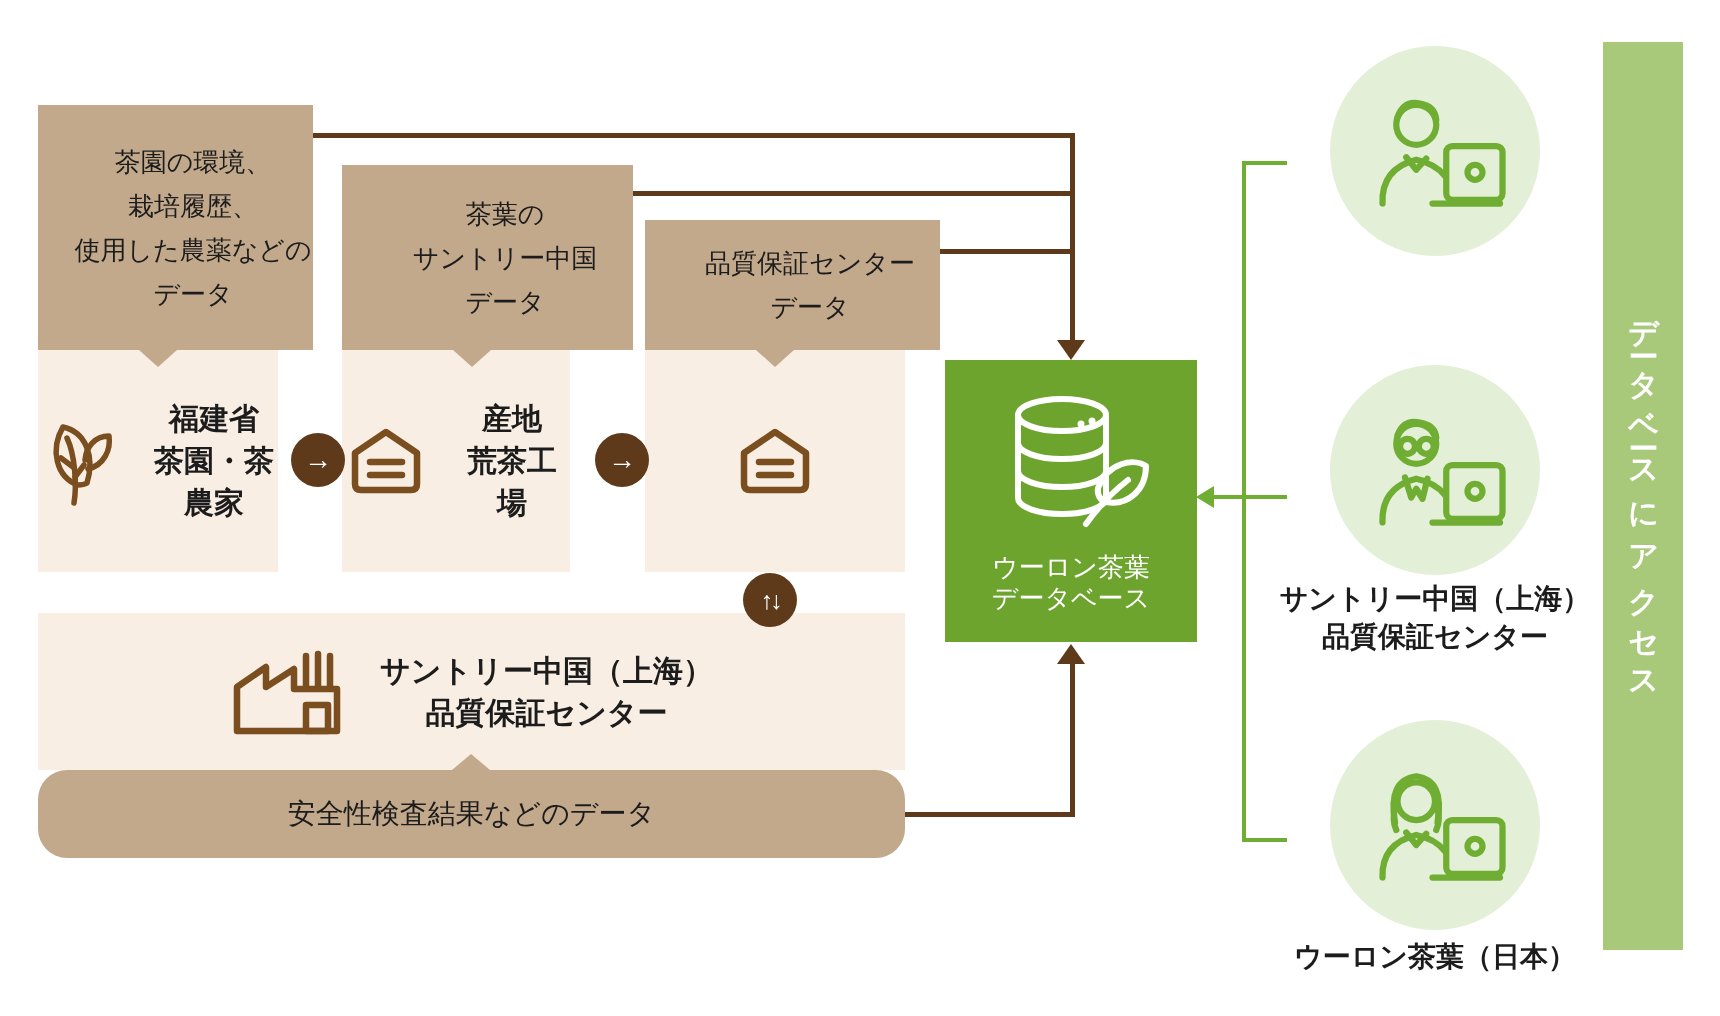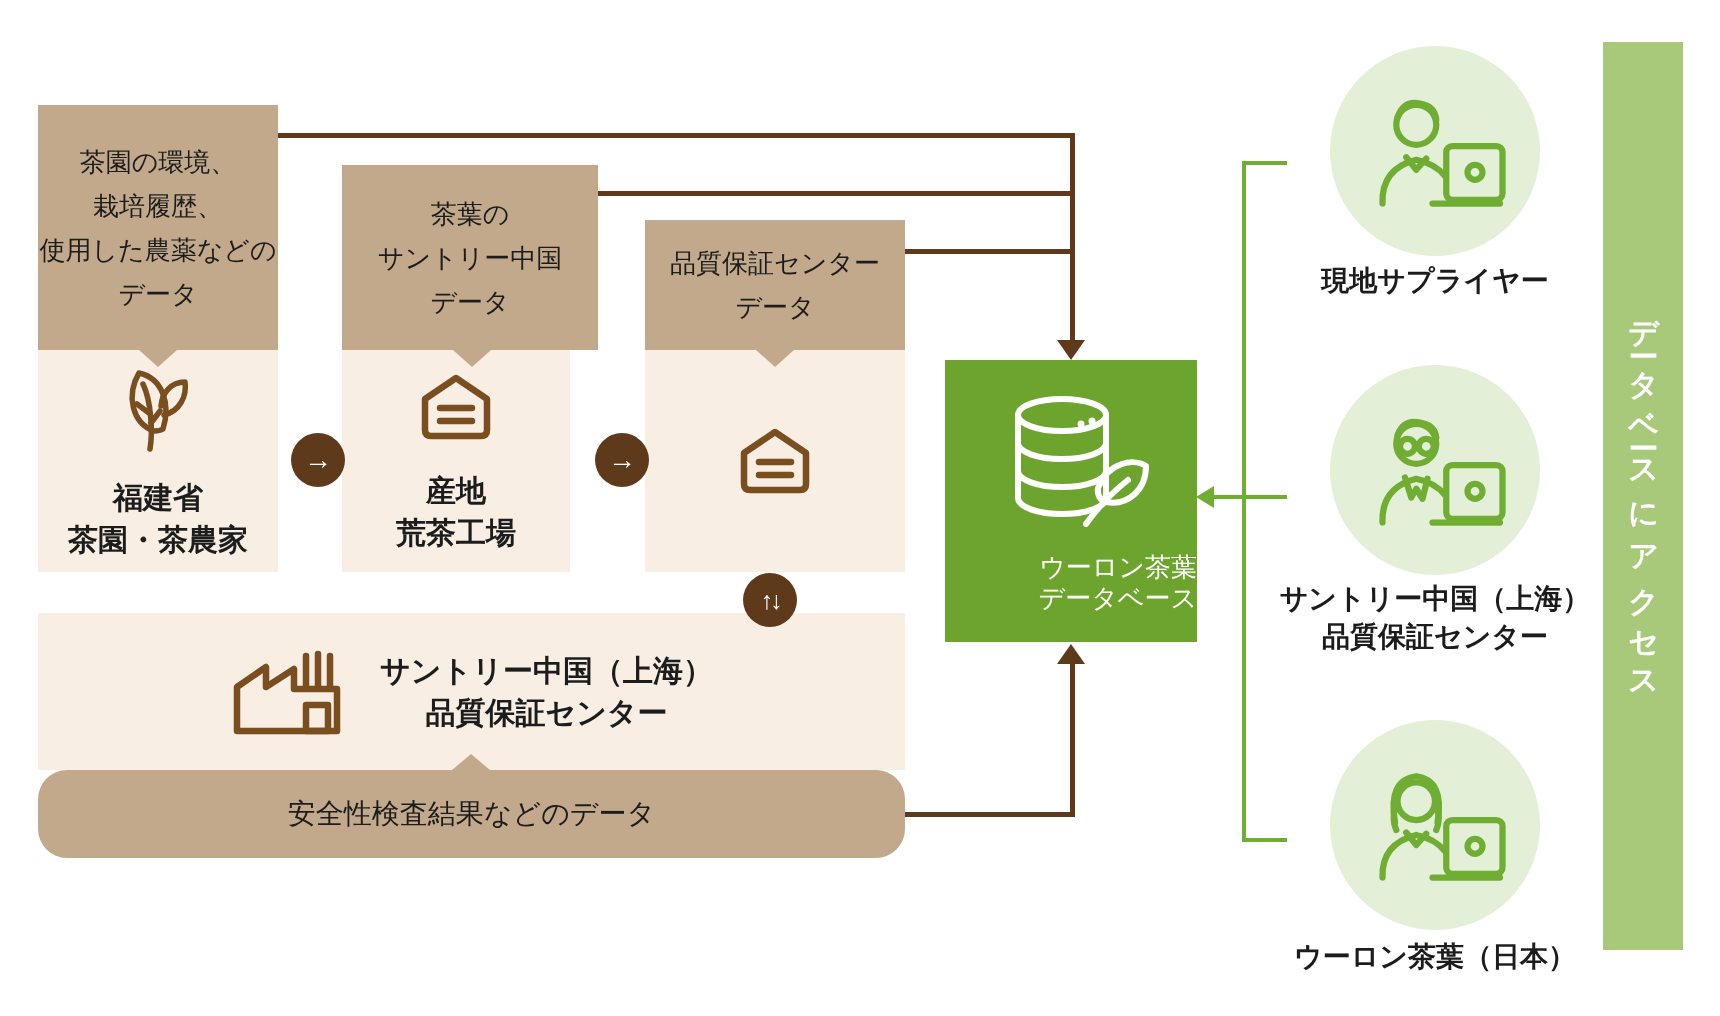--- a/index.html
+++ b/index.html
@@ -1,28 +1,28 @@
 <!DOCTYPE html>
 <html><head>
 <meta charset="utf-8">
 <style>
   html,body{margin:0;padding:0;background:#ffffff;}
   body{font-family:"Liberation Sans","DejaVu Sans",sans-serif;color:#1c1c1c;}
   .canvas{position:relative;width:1720px;height:1016px;background:#ffffff;overflow:hidden;}
 
   
   .tag-box{position:absolute;background:#c2a98b;display:flex;align-items:center;justify-content:center;
-           text-align:center;font-size:26px;line-height:44px;white-space:pre-line;font-weight:500;}
+           text-align:center;font-size:26px;line-height:44px;white-space:pre-line;font-weight:500;padding-left:35px;}
   .tail-down{position:absolute;width:0;height:0;border-left:19px solid transparent;
              border-right:19px solid transparent;border-top:17px solid #c2a98b;z-index:3;}
   .tail-up{position:absolute;width:0;height:0;border-left:19px solid transparent;
            border-right:19px solid transparent;border-bottom:16px solid #c2a98b;z-index:3;}
 
   
-  .body-box{position:absolute;background:#f8eee3;display:flex;flex-direction:column;
+  .body-box{position:absolute;background:#f8eee3;display:flex;flex-direction:row;
             align-items:center;justify-content:center;gap:24px;}
   .entity-name{font-size:30px;font-weight:700;text-align:center;white-space:pre-line;line-height:1.4;}
 
   .big-box{position:absolute;background:#f8eee3;display:flex;flex-direction:row;
            align-items:center;justify-content:center;gap:36px;}
   .strip{position:absolute;background:#c2a98b;display:flex;align-items:center;justify-content:center;
          font-size:28px;font-weight:500;}
 
   
   .bline{position:absolute;background:#5e3a1b;}
@@ -32,21 +32,21 @@
           border-right:14px solid transparent;border-bottom:20px solid #5e3a1b;}
 
   
   .circle-arrow{position:absolute;width:54px;height:54px;border-radius:50%;background:#5e3a1b;
                 color:#fff;display:flex;align-items:center;justify-content:center;
                 font-size:28px;font-weight:700;z-index:4;}
   .circle-arrow .dual{font-size:25px;letter-spacing:-3px;}
 
   
   .db-box{position:absolute;background:#6ca42d;color:#ffffff;}
-  .db-title{position:absolute;left:0;top:192px;width:100%;text-align:right;font-size:26px;
+  .db-title{position:absolute;left:0;top:192px;width:100%;text-align:center;font-size:26px;
             line-height:31px;white-space:pre-line;font-weight:500;}
 
   
   .gline{position:absolute;background:#6fad33;}
   .arr-left-green{position:absolute;width:0;height:0;border-top:11px solid transparent;
                   border-bottom:11px solid transparent;border-right:18px solid #6fad33;}
 
   
   .user-circle{position:absolute;width:210px;height:210px;border-radius:50%;background:#e3efd6;
                display:flex;align-items:center;justify-content:center;}
@@ -201,21 +201,20 @@
           <path d="M30 21 Q35 7 48 10 Q60 12 61 23"></path>
           <path d="M18 90 Q17 62 45 55 Q60 58 68 68"></path>
           <path d="M37 53 L45 63 L53 54"></path>
           <rect x="69" y="44" width="45" height="43" rx="5"></rect>
           <circle cx="92" cy="65" r="6"></circle>
           <path d="M58 90 L112 90"></path>
         </g>
       </svg>
     </span>
   </div>
-  <div class="user-label" style="left:1235px;top:262px;">現地サプライヤー</div>
 
   <div class="user-circle" style="left:1330px;top:365px;">
     <span>
       <svg width="150" height="120" viewBox="0 0 120 96">
         <g stroke="#6fad33" stroke-width="5" fill="none" stroke-linecap="round" stroke-linejoin="round">
           <circle cx="45" cy="27" r="16"></circle>
           <path d="M30 20 Q35 7 48 10 Q60 12 61 22"></path>
           <circle cx="38" cy="29" r="6"></circle>
           <circle cx="53" cy="29" r="6"></circle>
           <path d="M44 29 L47 29"></path>

